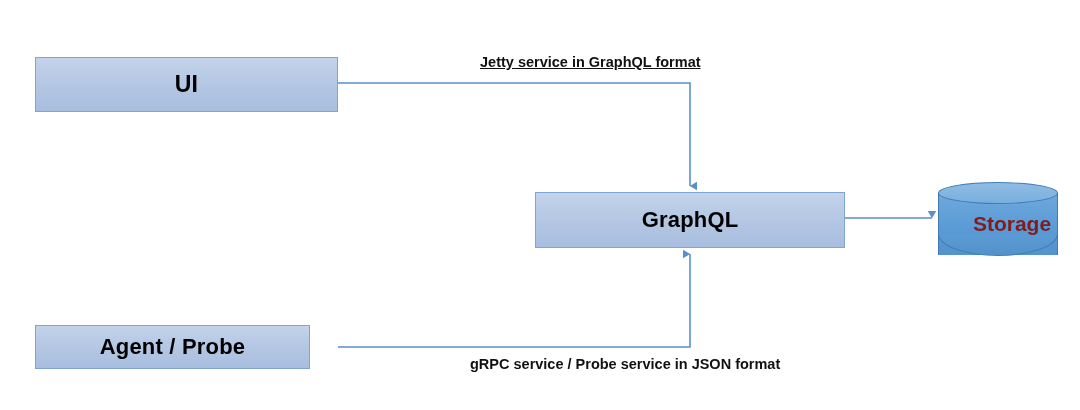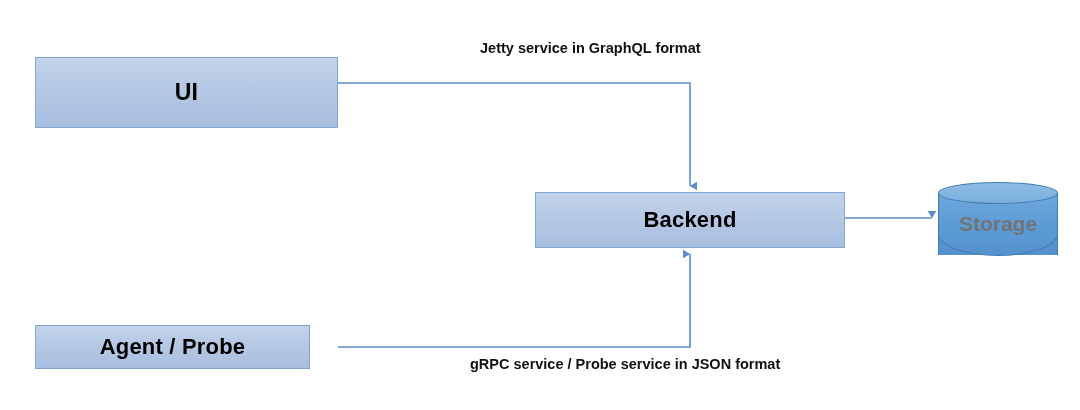--- a/index.html
+++ b/index.html
@@ -29,21 +29,21 @@
     justify-content: center;
     color: #000000;
     font-weight: bold;
     letter-spacing: 0.2px;
   }
   .node-label {
     display: block;
     line-height: 1;
   }
 
-  #node-ui       { left: 35px;  top: 57px;  width: 303px; height: 71px; }
+  #node-ui       { left: 35px;  top: 57px;  width: 303px; height: 55px; }
   #node-agent    { left: 35px;  top: 325px; width: 275px; height: 44px; }
   #node-backend  { left: 535px; top: 192px; width: 310px; height: 56px; }
 
   #node-ui .node-label      { font-size: 23px; }
   #node-agent .node-label   { font-size: 22px; }
   #node-backend .node-label { font-size: 22px; }
 
   
   #node-storage {
     position: absolute;
@@ -81,51 +81,51 @@
     top: 0;
     width: 120px;
     height: 22px;
     box-sizing: border-box;
     background: linear-gradient(to bottom, #8FBCE4 0%, #79AFDE 100%);
     border: 1px solid #3E7CB1;
     border-radius: 60px / 11px;
   }
   .cyl-text {
     position: absolute;
-    left: 0;
+    left: 14px;
     top: 11px;
     width: 120px;
     height: 62px;
     display: flex;
     align-items: center;
     justify-content: center;
     font-size: 21px;
     font-weight: bold;
-    color: #737373;
+    color: #7f1d1d;
   }
 
   
   #wires {
     position: absolute;
     left: 0;
     top: 0;
     width: 1080px;
     height: 410px;
     pointer-events: none;
   }
 
   
   .edge-label {
     position: absolute;
     font-size: 14.5px;
     font-weight: bold;
     color: #111111;
     white-space: nowrap;
   }
-  #label-top    { left: 480px; top: 40px; }
+  #label-top    { left: 480px; top: 54px; text-decoration: underline; }
   #label-bottom { left: 470px; top: 356px; }
 </style>
 </head>
 <body>
 
 <div id="canvas">
 
   <svg id="wires" viewBox="0 0 1080 410" width="1080" height="410">
     <defs>
       <marker id="arrow-down" markerWidth="10" markerHeight="8" refX="5" refY="7.2" orient="auto" markerUnits="userSpaceOnUse">
@@ -148,21 +148,21 @@
 
   <div id="node-ui" class="node-box">
     <span class="node-label">UI</span>
   </div>
 
   <div id="node-agent" class="node-box">
     <span class="node-label">Agent / Probe</span>
   </div>
 
   <div id="node-backend" class="node-box">
-    <span class="node-label">Backend</span>
+    <span class="node-label">GraphQL</span>
   </div>
 
   <div id="node-storage">
     <div class="cyl-body"></div>
     <div class="cyl-bottom"></div>
     <div class="cyl-top"></div>
     <div class="cyl-text">Storage</div>
   </div>
 
   <div id="label-top" class="edge-label">Jetty service in GraphQL format</div>

